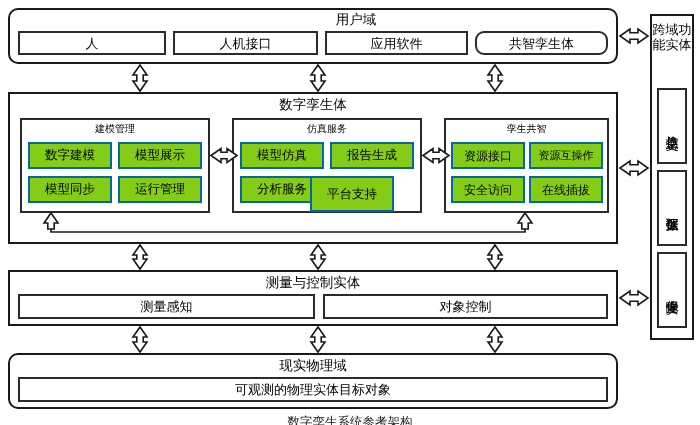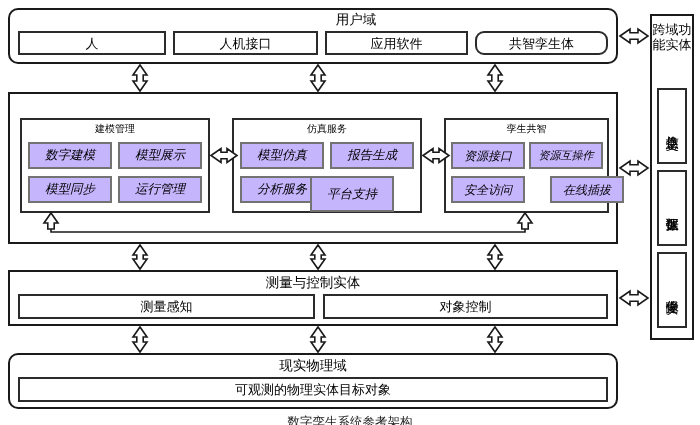--- a/index.html
+++ b/index.html
@@ -50,29 +50,28 @@
   }
   .panel-box {
     position: absolute;
     box-sizing: border-box;
     border: 2px solid #2b2b2b;
     background: #ffffff;
   }
   .sub-box {
     position: absolute;
     box-sizing: border-box;
-    border: 2px solid #737373;
-    background: #c4b5fd;
+    border: 2px solid #0369a1;
+    background: #84cc16;
     display: flex;
     align-items: center;
     justify-content: center;
     font-size: 12.5px;
     line-height: 1;
     white-space: nowrap;
-    font-style: italic;
   }
 
   .section-title {
     position: absolute;
     left: 0;
     width: 100%;
     text-align: center;
     font-size: 13.5px;
     line-height: 1;
     white-space: nowrap;
@@ -146,41 +145,42 @@
   </div>
   <div class="section-title" style="left:8px; top:13px; width:696px;">用户域</div>
 
   <div class="inner-box" style="left:18px; top:31px; width:148px; height:24px;">人</div>
   <div class="inner-box" style="left:173px; top:31px; width:145px; height:24px;">人机接口</div>
   <div class="inner-box" style="left:325px; top:31px; width:143px; height:24px;">应用软件</div>
   <div class="inner-box" style="left:475px; top:31px; width:133px; height:24px;border-radius:9px;">共智孪生体</div>
 
   <div class="plain-box" style="left:8px; top:92px; width:610px; height:152px;">
   </div>
+  <div class="section-title" style="left:8px; top:98px; width:610px;">数字孪生体</div>
 
   <div class="panel-box" style="left:20px; top:118px; width:190px; height:95px;"></div>
   <div class="panel-title" style="left:20px; top:124px; width:190px;">建模管理</div>
   <div class="sub-box" style="left:28px; top:142px; width:84px; height:27px;">数字建模</div>
   <div class="sub-box" style="left:118px; top:142px; width:84px; height:27px;">模型展示</div>
   <div class="sub-box" style="left:28px; top:176px; width:84px; height:27px;">模型同步</div>
   <div class="sub-box" style="left:118px; top:176px; width:84px; height:27px;">运行管理</div>
 
   <div class="panel-box" style="left:232px; top:118px; width:190px; height:95px;"></div>
   <div class="panel-title" style="left:232px; top:124px; width:190px;">仿真服务</div>
   <div class="sub-box" style="left:240px; top:142px; width:84px; height:27px;">模型仿真</div>
   <div class="sub-box" style="left:330px; top:142px; width:84px; height:27px;">报告生成</div>
   <div class="sub-box" style="left:240px; top:176px; width:84px; height:27px;">分析服务</div>
   <div class="sub-box" style="left:310px; top:176px; width:84px; height:36px;">平台支持</div>
 
   <div class="panel-box" style="left:444px; top:118px; width:165px; height:95px;"></div>
   <div class="panel-title" style="left:444px; top:124px; width:165px;">孪生共智</div>
   <div class="sub-box" style="left:451px; top:142px; width:74px; height:27px; font-size:12px;">资源接口</div>
   <div class="sub-box" style="left:529px; top:142px; width:74px; height:27px; font-size:11px;">资源互操作</div>
   <div class="sub-box" style="left:451px; top:176px; width:74px; height:27px; font-size:12px;">安全访问</div>
-  <div class="sub-box" style="left:529px; top:176px; width:74px; height:27px; font-size:12px;margin-left:21px;">在线插拔</div>
+  <div class="sub-box" style="left:529px; top:176px; width:74px; height:27px; font-size:12px;">在线插拔</div>
 
   <div class="plain-box" style="left:8px; top:270px; width:610px; height:56px;"></div>
   <div class="section-title" style="left:8px; top:276px; width:610px;">测量与控制实体</div>
   <div class="inner-box" style="left:18px; top:294px; width:297px; height:25px;">测量感知</div>
   <div class="inner-box" style="left:323px; top:294px; width:285px; height:25px;">对象控制</div>
 
   <div class="domain-box" style="left:8px; top:353px; width:610px; height:56px;"></div>
   <div class="section-title" style="left:8px; top:359px; width:610px;">现实物理域</div>
   <div class="inner-box" style="left:18px; top:377px; width:590px; height:25px;">可观测的物理实体目标对象</div>
 

